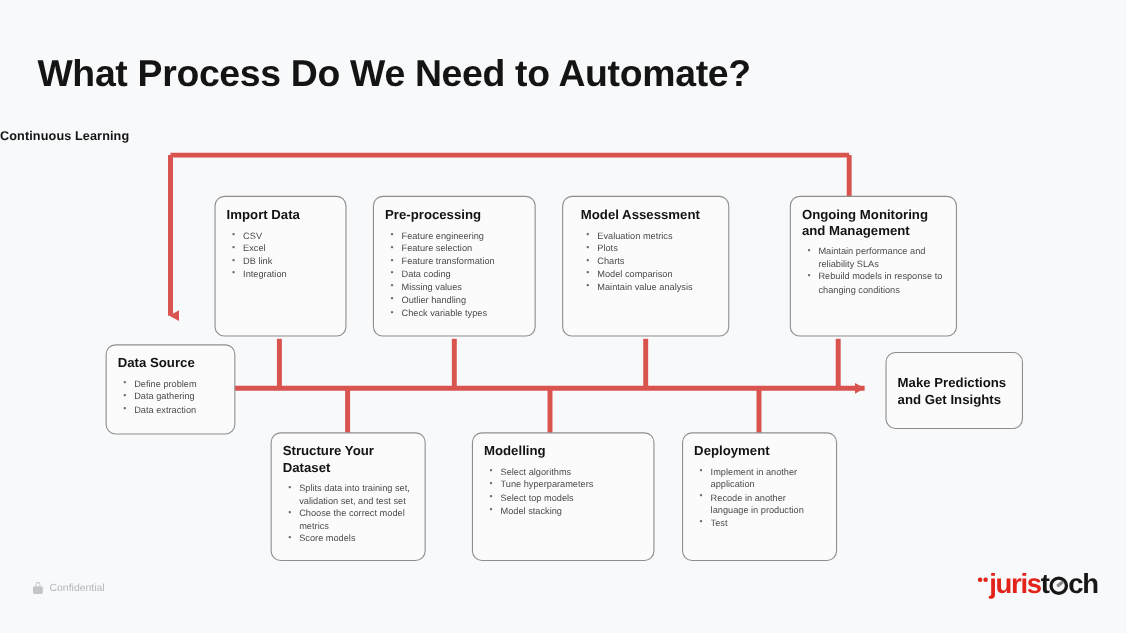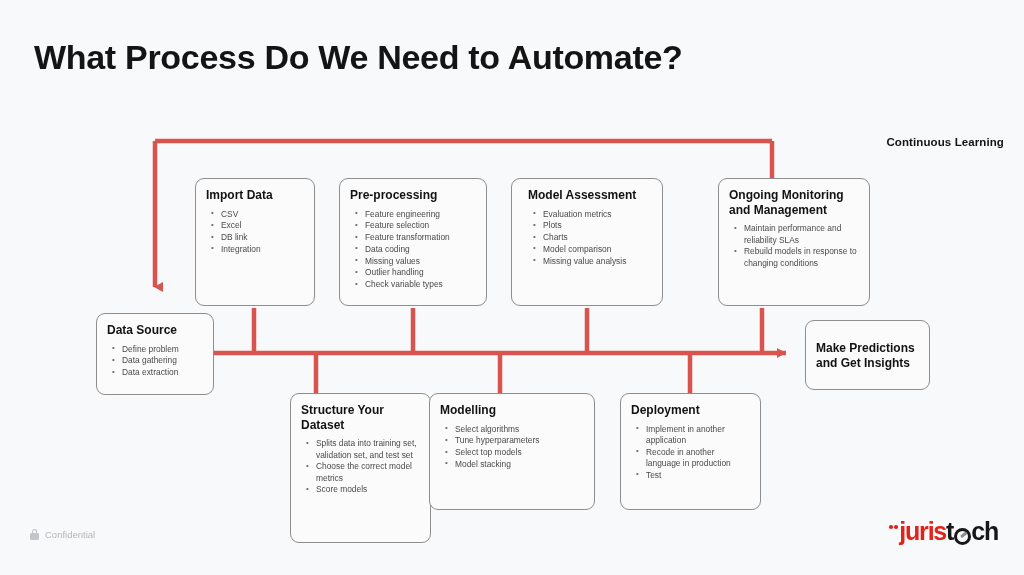--- a/index.html
+++ b/index.html
@@ -19,21 +19,21 @@
   #slide {
     position: absolute;
     inset: 0;
     background: #f8f9fa;
   }
 
   
   .slide-title {
     position: absolute;
     left: 34px;
-    top: 38px;
+    top: 48px;
     font-size: 34px;
     font-weight: bold;
     color: #141414;
     letter-spacing: -0.3px;
     white-space: nowrap;
     text-align: center;
   }
 
   
   #diagram {
@@ -49,26 +49,25 @@
     top: 0;
     width: 1024px;
     height: 575px;
   }
 
   .loop-label {
     position: absolute;
     top: 118px;
     left: 0;
     width: 1004px;
-    text-align: right;
+    text-align: left;
     font-size: 11.5px;
     font-weight: bold;
     color: #141414;
     letter-spacing: 0.1px;
-    margin-top: 18px;
   }
 
   
   .node {
     position: absolute;
     box-sizing: border-box;
     background: #fbfbfb;
     border: 1.2px solid #8e8e8e;
     border-radius: 9px;
     padding: 9px 10px 8px 10px;
@@ -142,21 +141,21 @@
     height: 7px;
     background: #c3c6c8;
     border-radius: 1.5px;
   }
 
   .logo {
     position: absolute;
     right: 26px;
     top: 519px;
     display: flex;
-    align-items: flex-end;
+    align-items: center;
     font-size: 25px;
     font-weight: bold;
     letter-spacing: -1.2px;
     line-height: 1;
   }
   .logo .dots {
     position: relative;
     width: 9px;
     height: 25px;
     margin-right: 1px;
@@ -264,42 +263,42 @@
       </ul>
     </div>
 
     <div class="node" style="left:511px; top:178px; width:152px; height:128px;padding-left:16px;">
       <div class="node-title">Model Assessment</div>
       <ul class="node-list">
         <li>Evaluation metrics</li>
         <li>Plots</li>
         <li>Charts</li>
         <li>Model comparison</li>
-        <li>Missing value analysis</li>
+        <li>Maintain value analysis</li>
       </ul>
     </div>
 
     <div class="node" style="left:686px; top:178px; width:152px; height:128px;margin-left:32px;">
       <div class="node-title">Ongoing Monitoring and Management</div>
       <ul class="node-list">
         <li>Maintain performance and reliability SLAs</li>
         <li>Rebuild models in response to changing conditions</li>
       </ul>
     </div>
 
     <div class="node" style="left:96px; top:313px; width:118px; height:82px;">
       <div class="node-title">Data Source</div>
       <ul class="node-list">
         <li>Define problem</li>
         <li>Data gathering</li>
         <li>Data extraction</li>
       </ul>
     </div>
 
-    <div class="node" style="left:246px; top:393px; width:141px; height:150px;margin-left:44px;">
+    <div class="node" style="left:246px; top:393px; width:141px; height:117px;">
       <div class="node-title">Structure Your Dataset</div>
       <ul class="node-list">
         <li>Splits data into training set, validation set, and test set</li>
         <li>Choose the correct model metrics</li>
         <li>Score models</li>
       </ul>
     </div>
 
     <div class="node" style="left:429px; top:393px; width:166px; height:117px;">
       <div class="node-title">Modelling</div>

